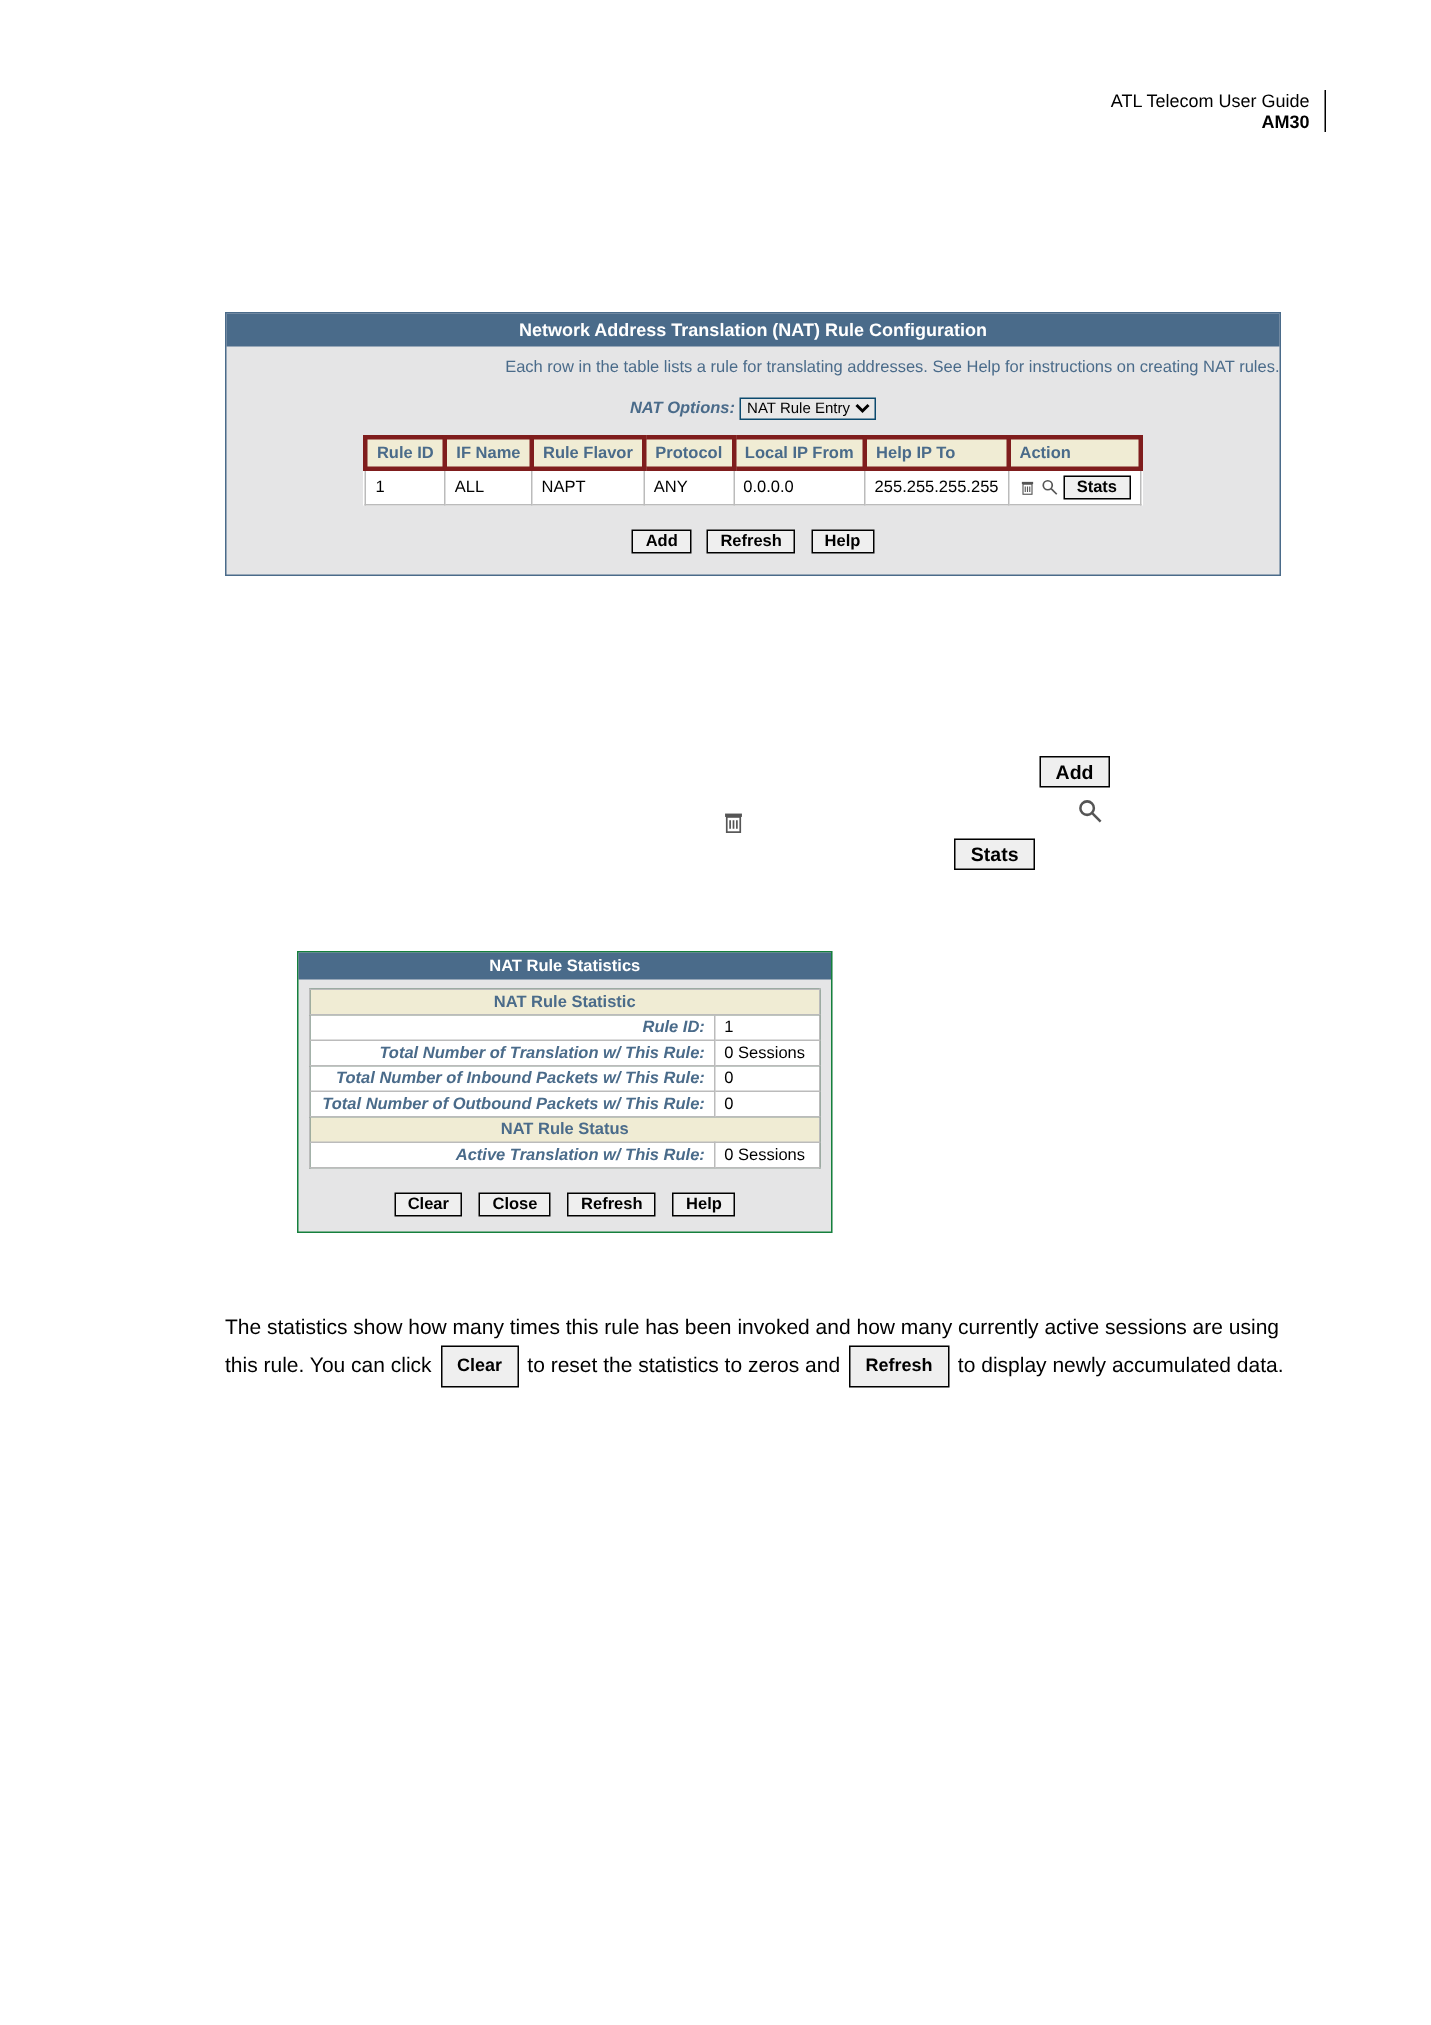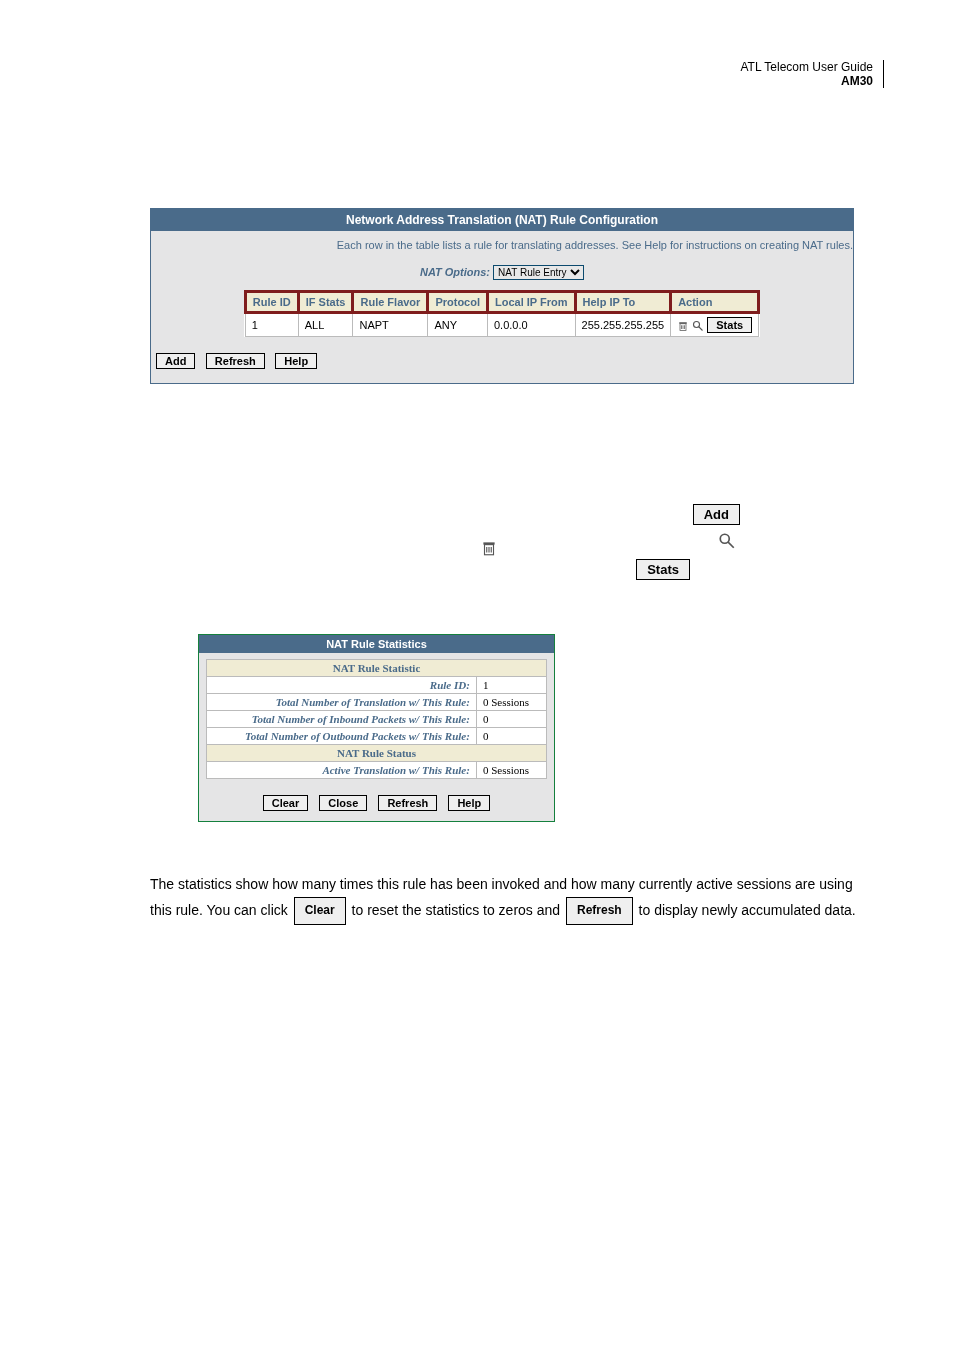--- a/index.html
+++ b/index.html
@@ -87,20 +87,21 @@
     display: inline-block;
     background: #efefef;
     border: 1px solid #000;
     font-family: Arial, sans-serif;
     font-size: 11px;
     font-weight: bold;
     padding: 1px 8px;
     cursor: pointer;
   }
   .panel-btns {
+    text-align: center;
     padding: 14px 2px;
   }
   .panel-btns .btn { margin: 0 3px; }
 
   
   .mid-block {
     margin: 120px 0 40px 0;
     width: 590px;
     position: relative;
     height: 90px;
@@ -127,21 +128,20 @@
     color: #fff;
     text-align: center;
     font-weight: bold;
     padding: 3px 0;
   }
   .stats-table {
     width: 96%;
     margin: 6px auto;
     border-collapse: collapse;
     background: #14532d;
-    font-family: Liberation Serif, serif;
   }
   .stats-table td, .stats-table th {
     border: 1px solid #bbb;
     padding: 2px 6px;
   }
   .stats-table .hdr {
     background: #f0ecd4;
     color: #4a6b8a;
     font-weight: bold;
     text-align: center;
@@ -196,21 +196,21 @@
     <div class="nat-opts">
       <span>NAT Options:</span>
       <select>
         <option>NAT Rule Entry</option>
       </select>
     </div>
     <table class="rule-table">
       <tbody>
           <tr>
         <th>Rule ID</th>
-        <th>IF Stats</th>
+        <th>IF Name</th>
         <th>Rule Flavor</th>
         <th>Protocol</th>
         <th>Local IP From</th>
         <th>Help IP To</th>
         <th>Action</th>
       </tr>
       <tr>
         <td>1</td>
         <td>ALL</td>
         <td>NAPT</td>

